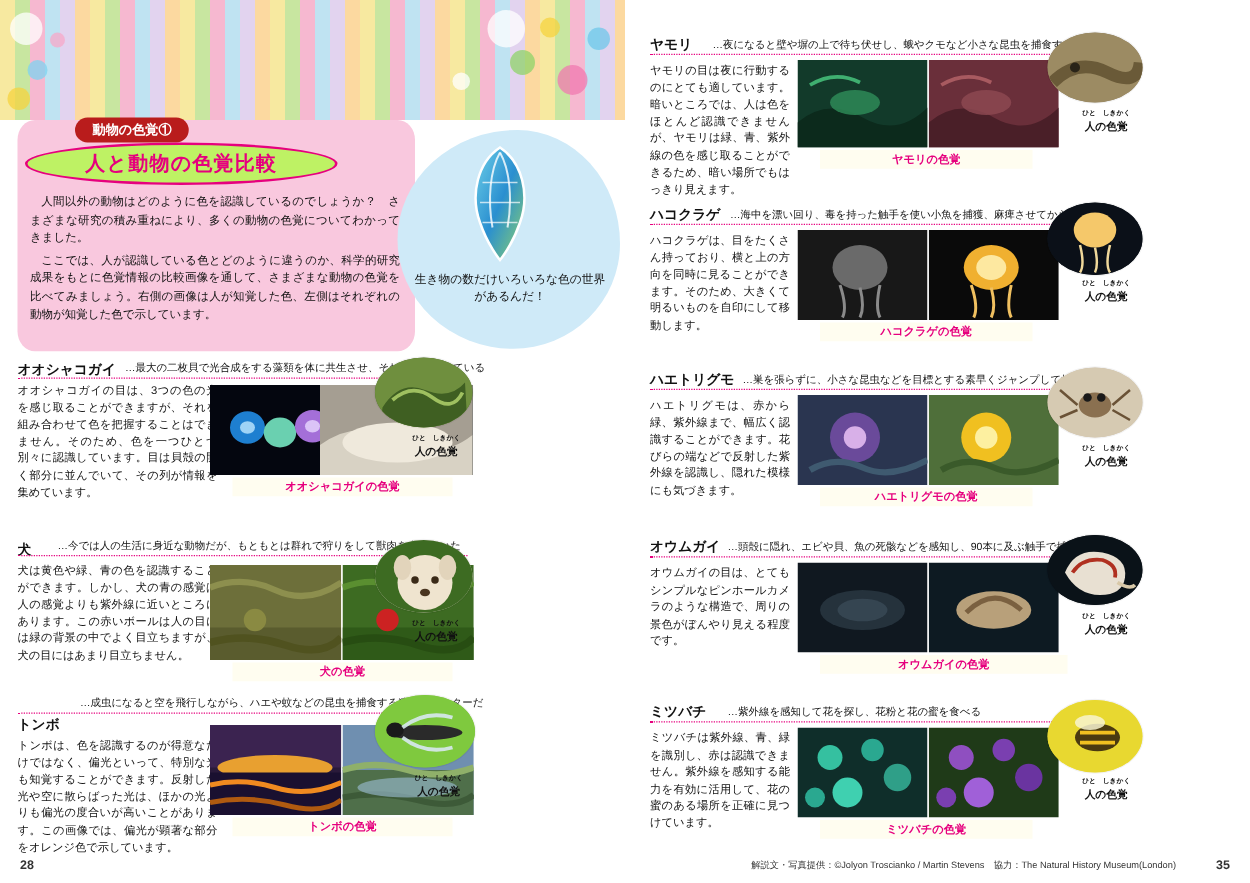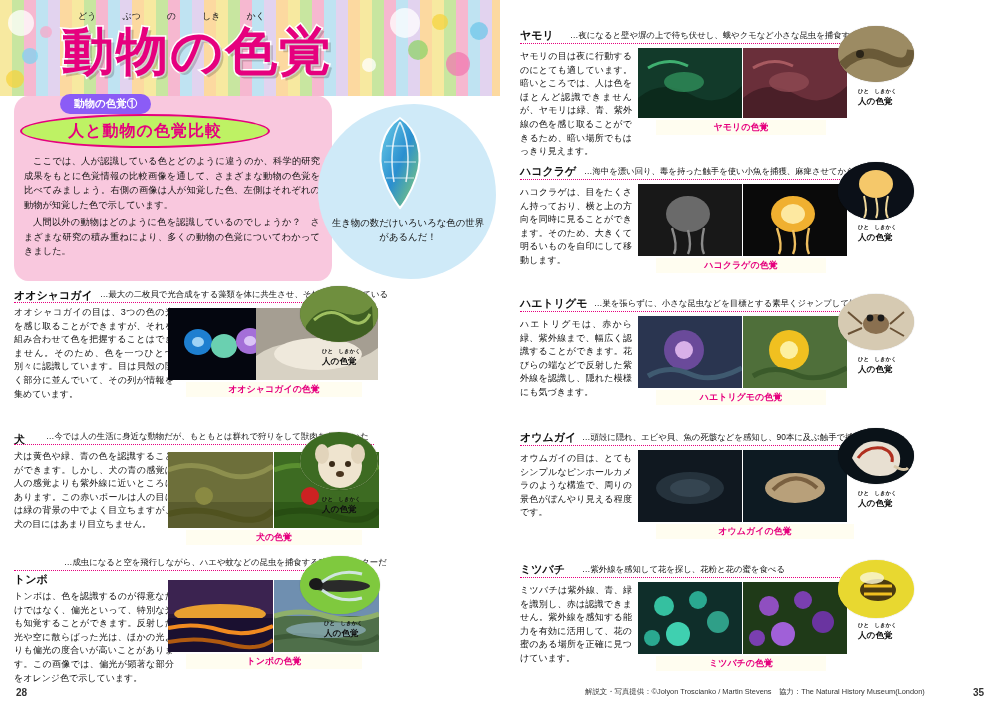--- a/index.html
+++ b/index.html
@@ -62,21 +62,21 @@
   }
 
   
   .intro-box {
     position: absolute; left: 14px; top: 96px; width: 318px; height: 185px;
     background: #f9c8de;
     border-radius: 14px 14px 14px 14px / 16px 16px 16px 16px;
   }
   .intro-badge {
     position: absolute; left: 46px; top: -2px;
-    background: #8b5cf6; color: #ffffff;
+    background: #b91c1c; color: #ffffff;
     font-size: 10.5px; font-weight: bold;
     padding: 3px 14px; border-radius: 10px;
     white-space: nowrap;
   }
   .intro-oval {
     position: absolute; left: 6px; top: 18px; width: 250px; height: 34px;
     background: #bef264; border: 2px solid #e6007e; border-radius: 50%;
     display: flex; align-items: center; justify-content: center;
   }
   .intro-oval span {
@@ -122,40 +122,40 @@
     position: absolute; background-size: cover; background-position: center;
   }
   .cap {
     position: absolute; text-align: center;
     font-size: 9px; font-weight: bold; color: #e6007e;
     background: #fffdf0;
     padding: 1px 4px;
     white-space: nowrap;
   }
   .cap-human {
-    position: absolute; text-align: left;
+    position: absolute; text-align: center;
     font-size: 8.6px; font-weight: bold; color: #111;
     white-space: nowrap; line-height: 10px;
   }
   .cap-human .ruby { font-size: 5.4px; display: block; }
   .oval-img {
     position: absolute; border-radius: 50%;
     background-size: cover; background-position: center;
     box-shadow: 0 0 0 1px rgba(0,0,0,.05);
   }
 
   
   .folio {
     position: absolute; bottom: 8px;
     font-size: 10px; color: #333; font-weight: bold;
   }
   .folio-left { left: 16px; }
   .folio-right { right: 16px; }
   .credits {
-    position: absolute; bottom: 9px; left: 60px;
+    position: absolute; bottom: 9px; left: 76px;
     font-size: 7.4px; color: #333; white-space: nowrap; padding-left: 25px;
   }
 </style>
 </head>
 <body>
 
 <div class="spread">
 
   <div class="page page-left">
 
@@ -165,39 +165,29 @@
       <div class="dot" style="left:40px;top:26px;width:12px;height:12px;background:#f7a8c8"></div>
       <div class="dot" style="left:390px;top:8px;width:30px;height:30px;background:#ffffff"></div>
       <div class="dot" style="left:408px;top:40px;width:20px;height:20px;background:#8fd36a"></div>
       <div class="dot" style="left:432px;top:14px;width:16px;height:16px;background:#f6d33f"></div>
       <div class="dot" style="left:446px;top:52px;width:24px;height:24px;background:#f07ab0"></div>
       <div class="dot" style="left:470px;top:22px;width:18px;height:18px;background:#6fc7ea"></div>
       <div class="dot" style="left:362px;top:58px;width:14px;height:14px;background:#ffffff"></div>
       <div class="dot" style="left:6px;top:70px;width:18px;height:18px;background:#f6d33f"></div>
     </div>
 
-    <div class="title-wrap">
-      <div class="kana-row">
-        <span>どう</span>
-        <span>ぶつ</span>
-        <span>の</span>
-        <span>しき</span>
-        <span>かく</span>
-      </div>
-      <div class="main-title">動物の色覚</div>
-    </div>
 
     <div class="intro-box">
       <div class="intro-badge">動物の色覚①</div>
       <div class="intro-oval">
         <span>人と動物の色覚比較</span>
       </div>
       <div class="intro-text">
+        <p>人間以外の動物はどのように色を認識しているのでしょうか？　さまざまな研究の積み重ねにより、多くの動物の色覚についてわかってきました。</p>
         <p>ここでは、人が認識している色とどのように違うのか、科学的研究成果をもとに色覚情報の比較画像を通して、さまざまな動物の色覚を比べてみましょう。右側の画像は人が知覚した色、左側はそれぞれの動物が知覚した色で示しています。</p>
-        <p>人間以外の動物はどのように色を認識しているのでしょうか？　さまざまな研究の積み重ねにより、多くの動物の色覚についてわかってきました。</p>
       </div>
     </div>
 
     <div class="blob"></div>
     <svg class="shell" viewBox="0 0 64 96">
       <defs>
         <linearGradient id="sg" x1="0" y1="0" x2="1" y2="1">
           <stop offset="0%" stop-color="#6fd0e8"></stop>
           <stop offset="50%" stop-color="#2a8fd0"></stop>
           <stop offset="100%" stop-color="#8fd36a"></stop>

